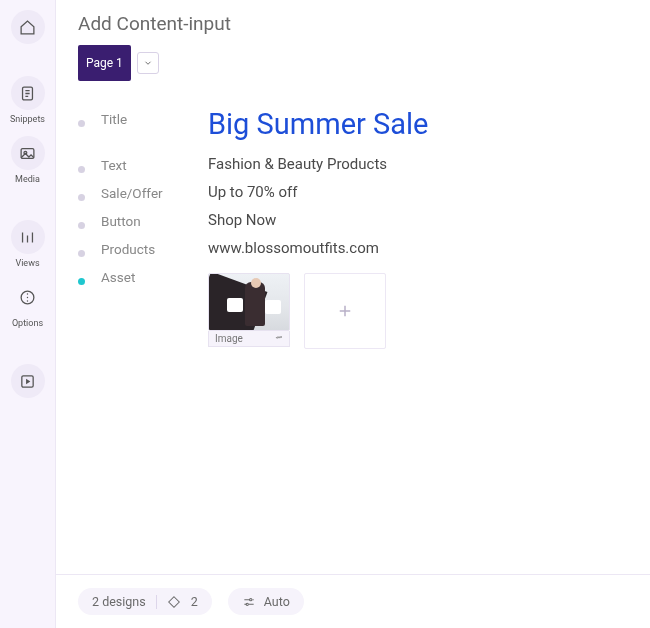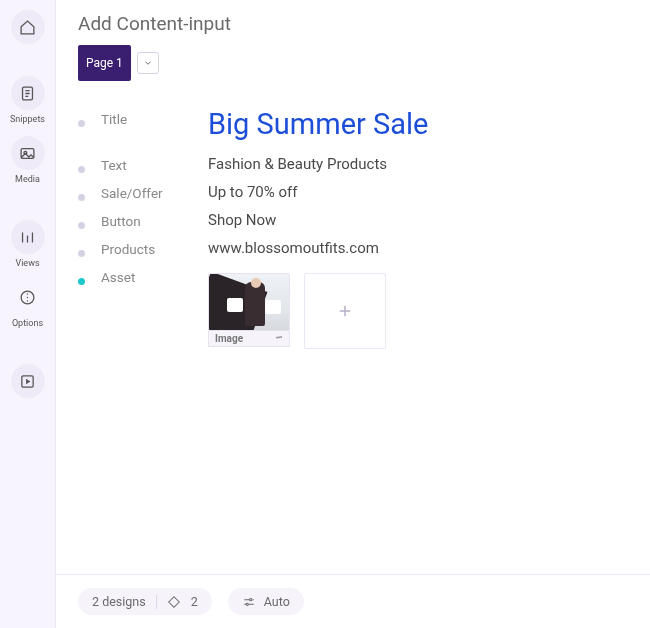--- a/index.html
+++ b/index.html
@@ -80,21 +80,21 @@
     font-size: 13.5px;
     color: #888;
     padding-top: 2px;
   }
   .dot { width: 7px; height: 7px; border-radius: 50%; background: #d7d2e2; flex: 0 0 7px; }
   .dot.active { background: #1fc7cf; }
   .value-col { flex: 1; font-size: 15px; color: #4a4a4a; }
   .value-col.title-val { font-size: 29px; color: #1d4ed8; font-weight: 400; line-height: 1.1; }
 
   
-  .asset-wrap { display: flex; gap: 14px; margin-top: 6px; font-weight: bold; }
+  .asset-wrap { display: flex; gap: 14px; margin-top: 6px; }
   .asset-card { display: flex; flex-direction: column; width: 82px; }
   .asset-thumb {
     width: 82px; height: 58px;
     border: 1px solid #e7e2f0;
     border-radius: 2px;
     overflow: hidden;
     position: relative;
     background: #dfe1e4;
   }
   .asset-thumb .sky { position:absolute; inset:0; background: linear-gradient(180deg, #eef1f5 0%, #e3e6ea 60%, #d7dadf 100%); }

